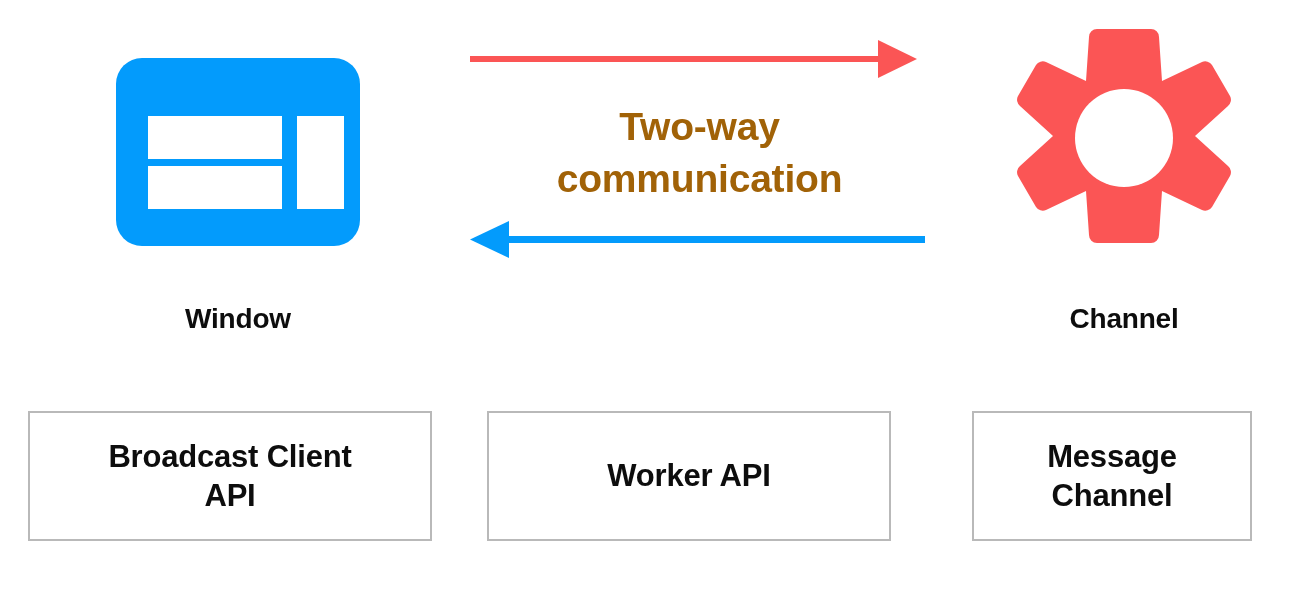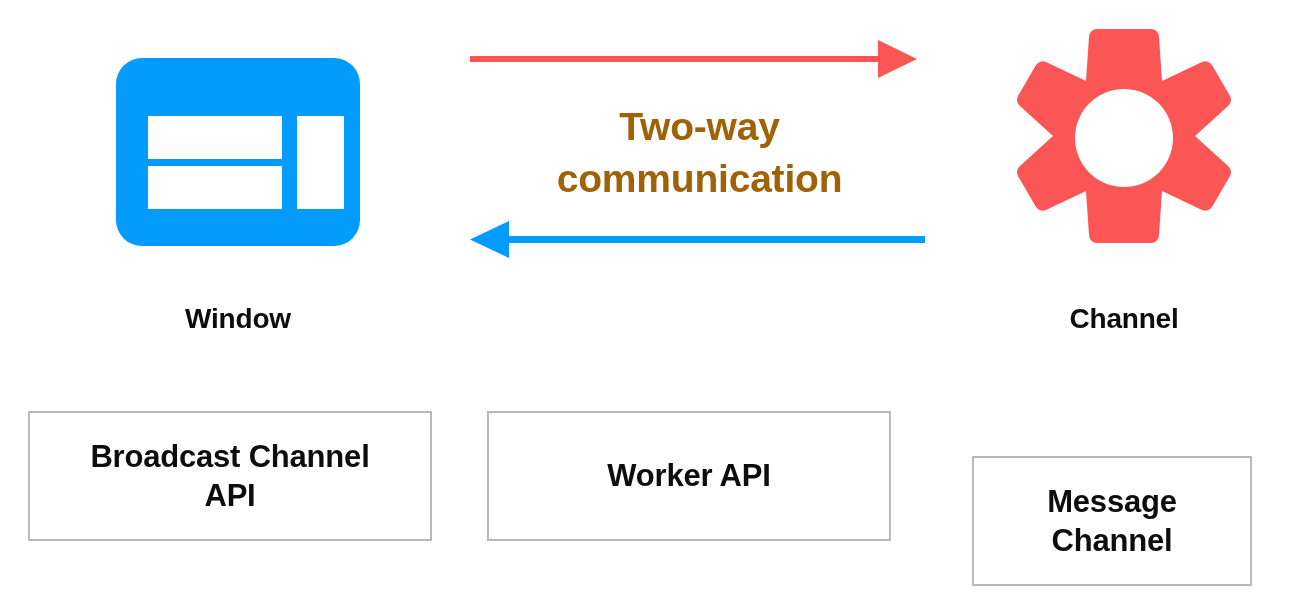--- a/index.html
+++ b/index.html
@@ -101,21 +101,21 @@
     font-size: 31px;
     font-weight: bold;
     line-height: 1.26;
     color: #0d0d0d;
     letter-spacing: -0.2px;
     white-space: pre-line;
     padding: 0 8px;
   }
   .api-box-0 { left: 28px;  top: 411px; width: 404px; height: 130px; }
   .api-box-1 { left: 487px; top: 411px; width: 404px; height: 130px; }
-  .api-box-2 { left: 972px; top: 411px; width: 280px; height: 130px; margin-top: 45px; }
+  .api-box-2 { left: 972px; top: 411px; width: 280px; height: 130px; }
 </style>
 </head>
 <body>
 
 <div id="canvas">
 
   <div class="window-icon">
     <svg viewBox="0 0 244 188" xmlns="http://www.w3.org/2000/svg" aria-hidden="true">
       <rect x="0" y="0" width="244" height="188" rx="26" ry="26" fill="#039bfc"></rect>
       <rect x="32" y="58" width="134" height="43" fill="#ffffff"></rect>
@@ -180,21 +180,21 @@
   </div>
 
   <div class="center-caption">Two-way
 communication</div>
 
   <div class="node-label window-label">Window</div>
 
   <div class="node-label worker-label">Channel</div>
 
   <div class="api-box api-box-0">
-    <span class="api-label">Broadcast Channel
+    <span class="api-label">Broadcast Client
 API</span>
   </div>
 
   <div class="api-box api-box-1">
     <span class="api-label">Worker API</span>
   </div>
 
   <div class="api-box api-box-2">
     <span class="api-label">Message
 Channel</span>

